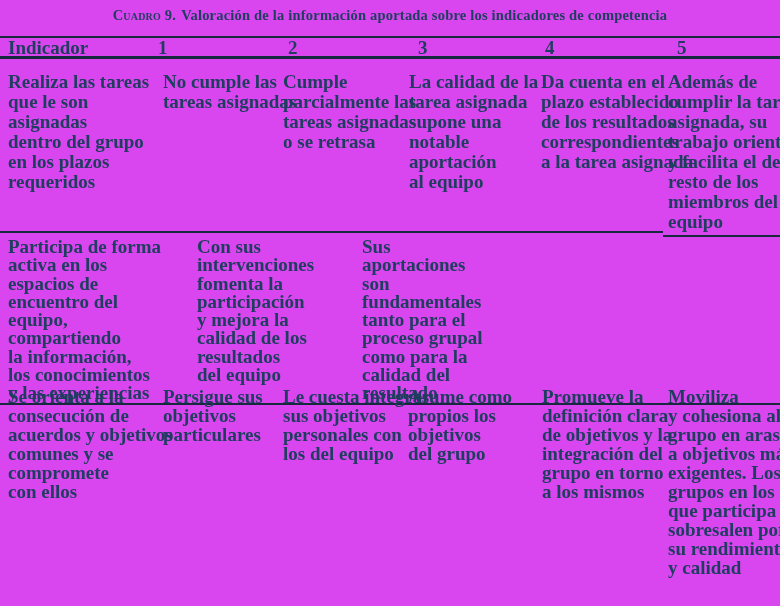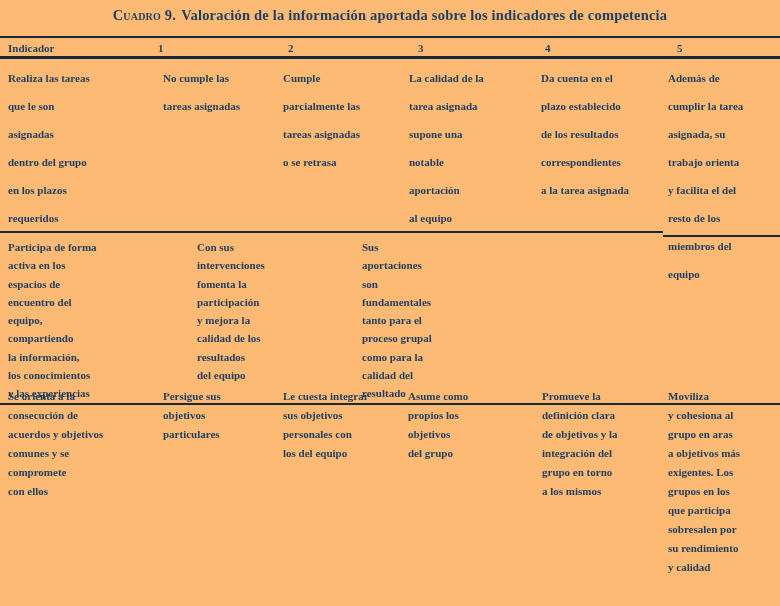--- a/index.html
+++ b/index.html
@@ -1,19 +1,19 @@
 <!DOCTYPE html>
 <html><head>
 <meta charset="utf-8">
 <style>
   html,body{margin:0;padding:0;background:#ffffff;}
   .page{
     position:relative;
     width:780px;height:606px;
-    background:#fdba74;
+    background:#d946ef;
     font-family:"Liberation Serif","DejaVu Serif",serif;
     color:#1e3d5f;
     overflow:hidden;
   }
   .caption{
     position:absolute;top:7px;left:0;width:780px;
     text-align:center;
     font-size:14.5px;font-weight:700;
     letter-spacing:0.2px;
   }
@@ -23,34 +23,34 @@
   .rule-header{top:56px;left:0;width:780px;height:3px;}
   .rule-a{top:231px;left:0;width:663px;height:2px;}
   .rule-b{top:235px;left:663px;width:117px;height:2px;}
   .rule-c{top:403px;left:0;width:780px;height:2px;}
   .grid{
     position:absolute;left:0;width:780px;
     display:grid;
     grid-template-columns:155px 125px 125px 133px 124px 118px;
     font-weight:700;
   }
-  .cell{white-space:pre;font-size:11px;overflow:visible;}
+  .cell{white-space:pre;font-size:19px;overflow:visible;}
   .c0{padding-left:8px;}
   .c1{padding-left:8px;}
   .c2{padding-left:3px;}
   .c3{padding-left:3px;}
   .c4{padding-left:4px;}
   .c5{padding-left:6px;}
   .header-row{top:40px;line-height:16px;}
   .header-row .n1{padding-left:3px;}
   .header-row .n2{padding-left:8px;}
   .header-row .n3{padding-left:13px;}
   .header-row .n4{padding-left:7px;}
   .header-row .n5{padding-left:15px;}
-  .row1{top:64px;line-height:28px;}
+  .row1{top:72px;line-height:20px;}
   .row2{top:238px;line-height:18.3px;gap:38px;}
   .row3{top:387px;line-height:19px;}
 </style>
 </head>
 <body>
 
 <div class="page">
 
   <div class="caption">
     <span class="caption-prefix">Cuadro 9.</span><span>Valoración de la información aportada sobre los indicadores de competencia</span>

